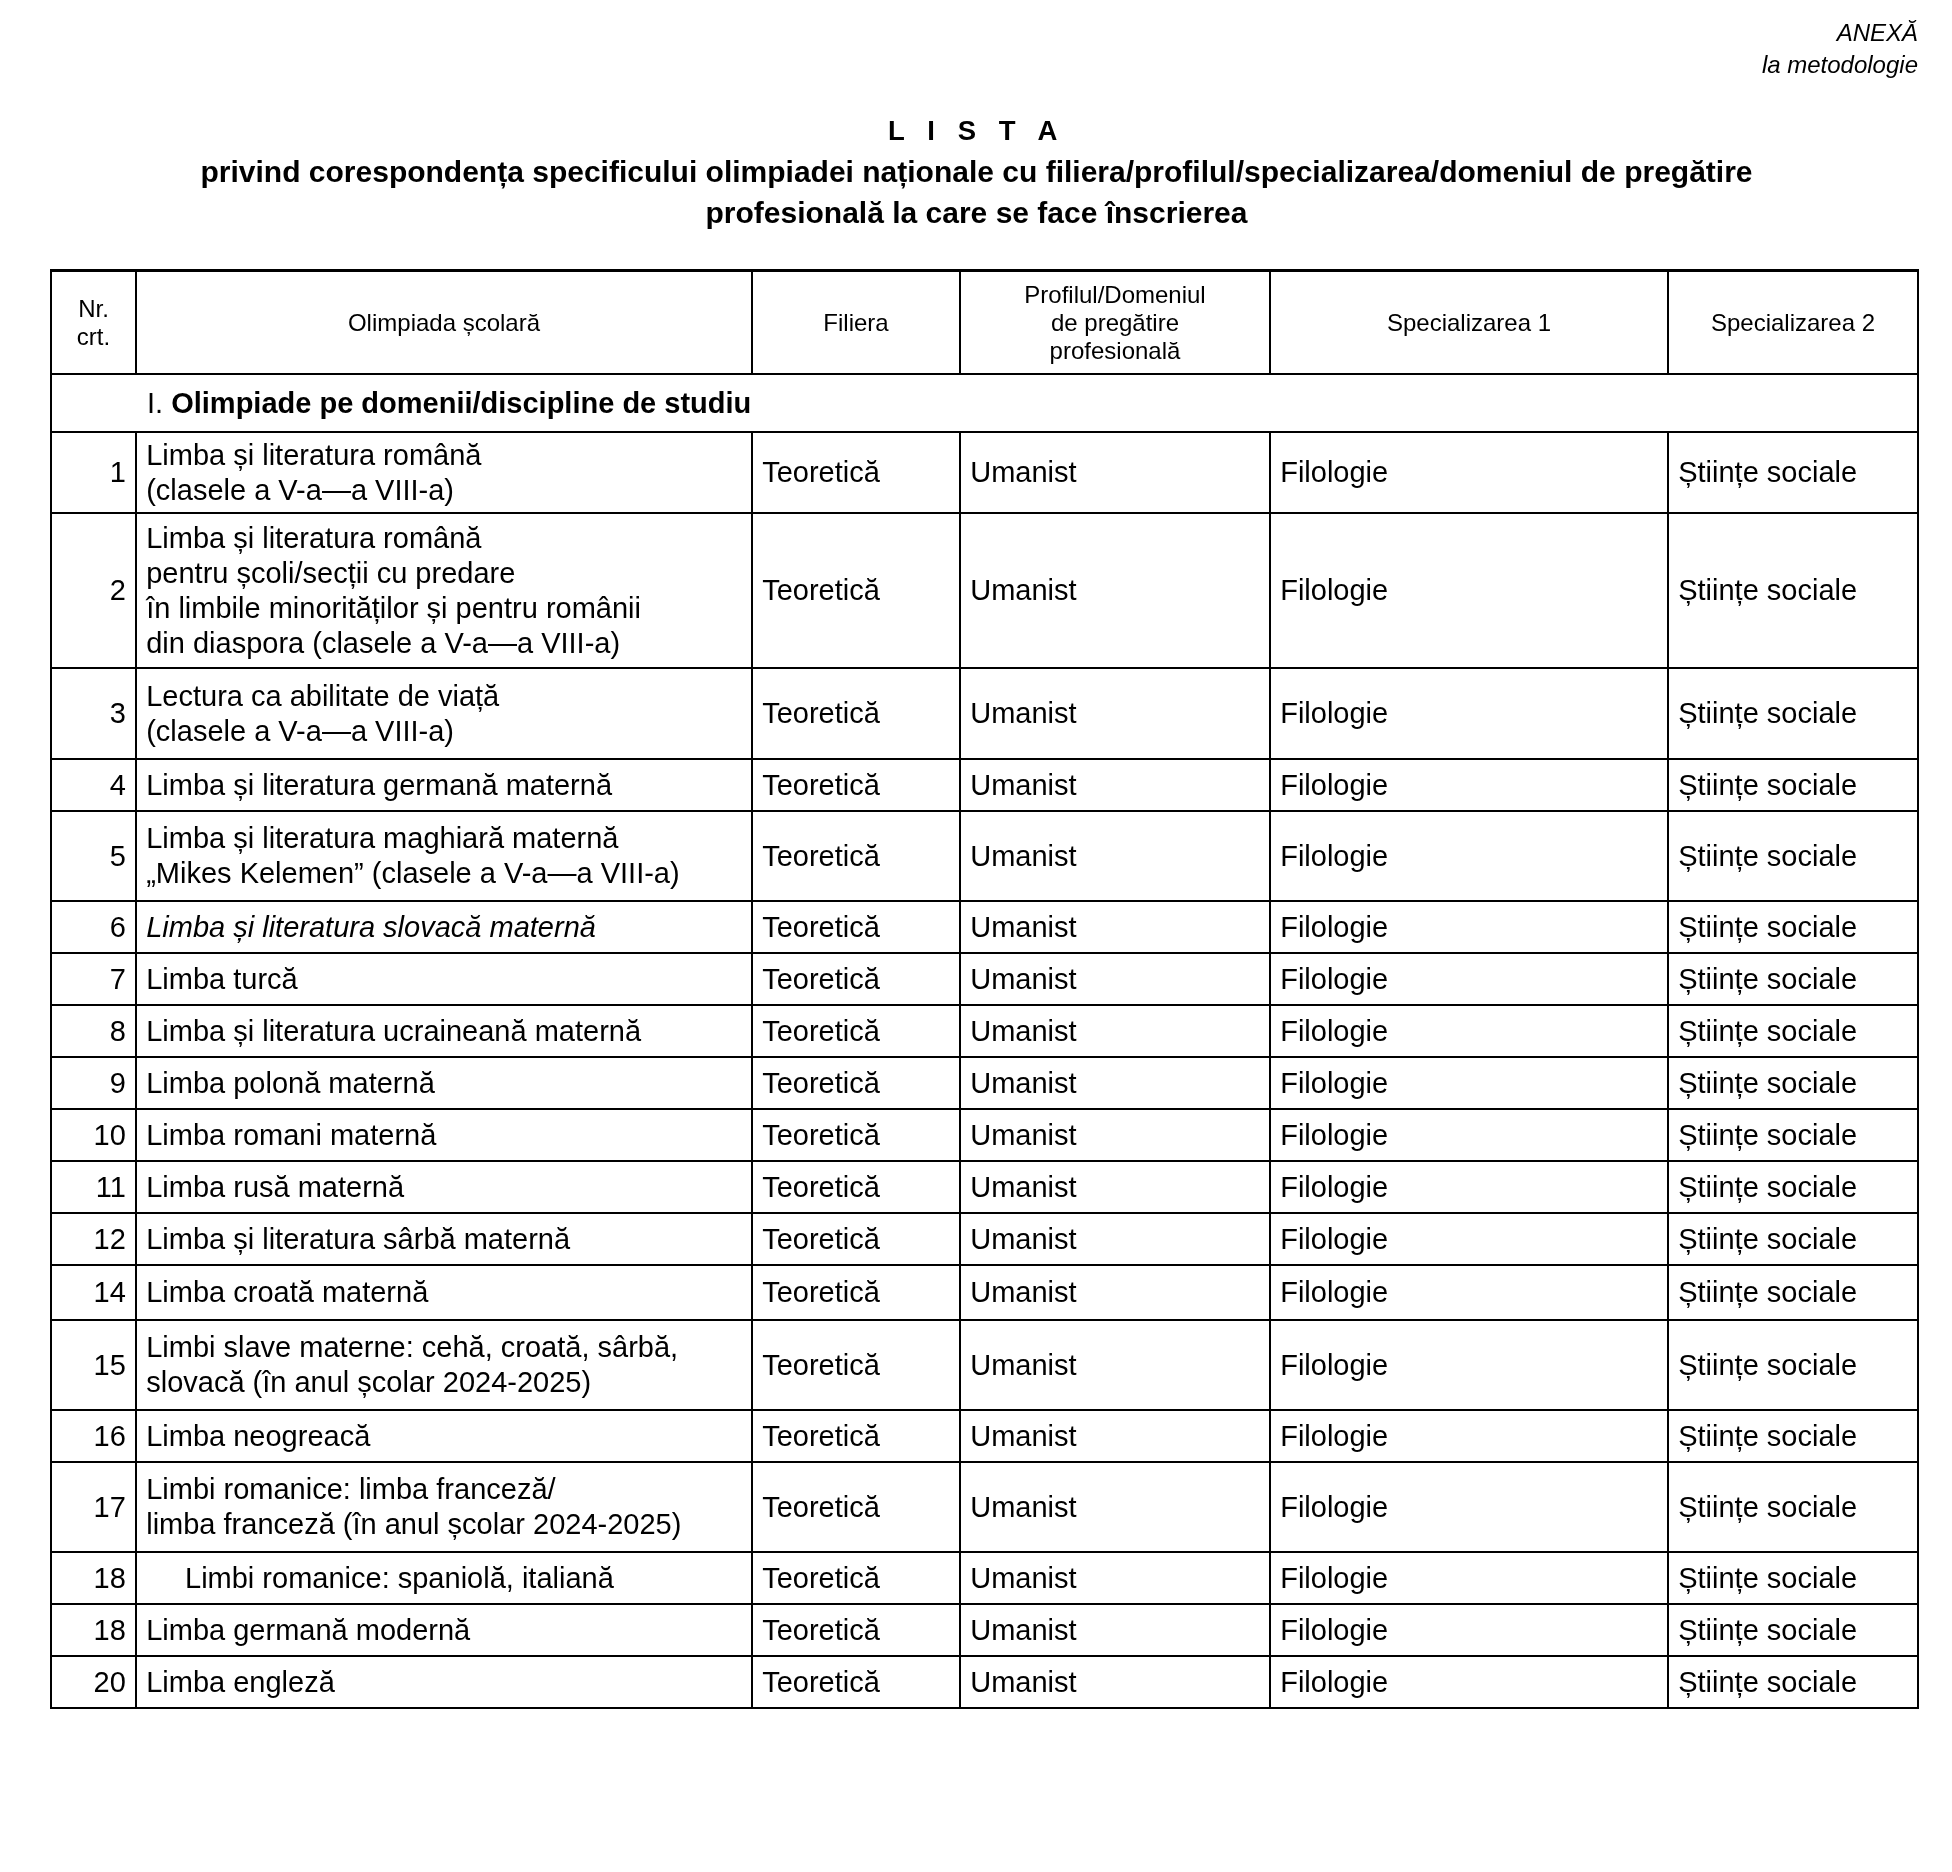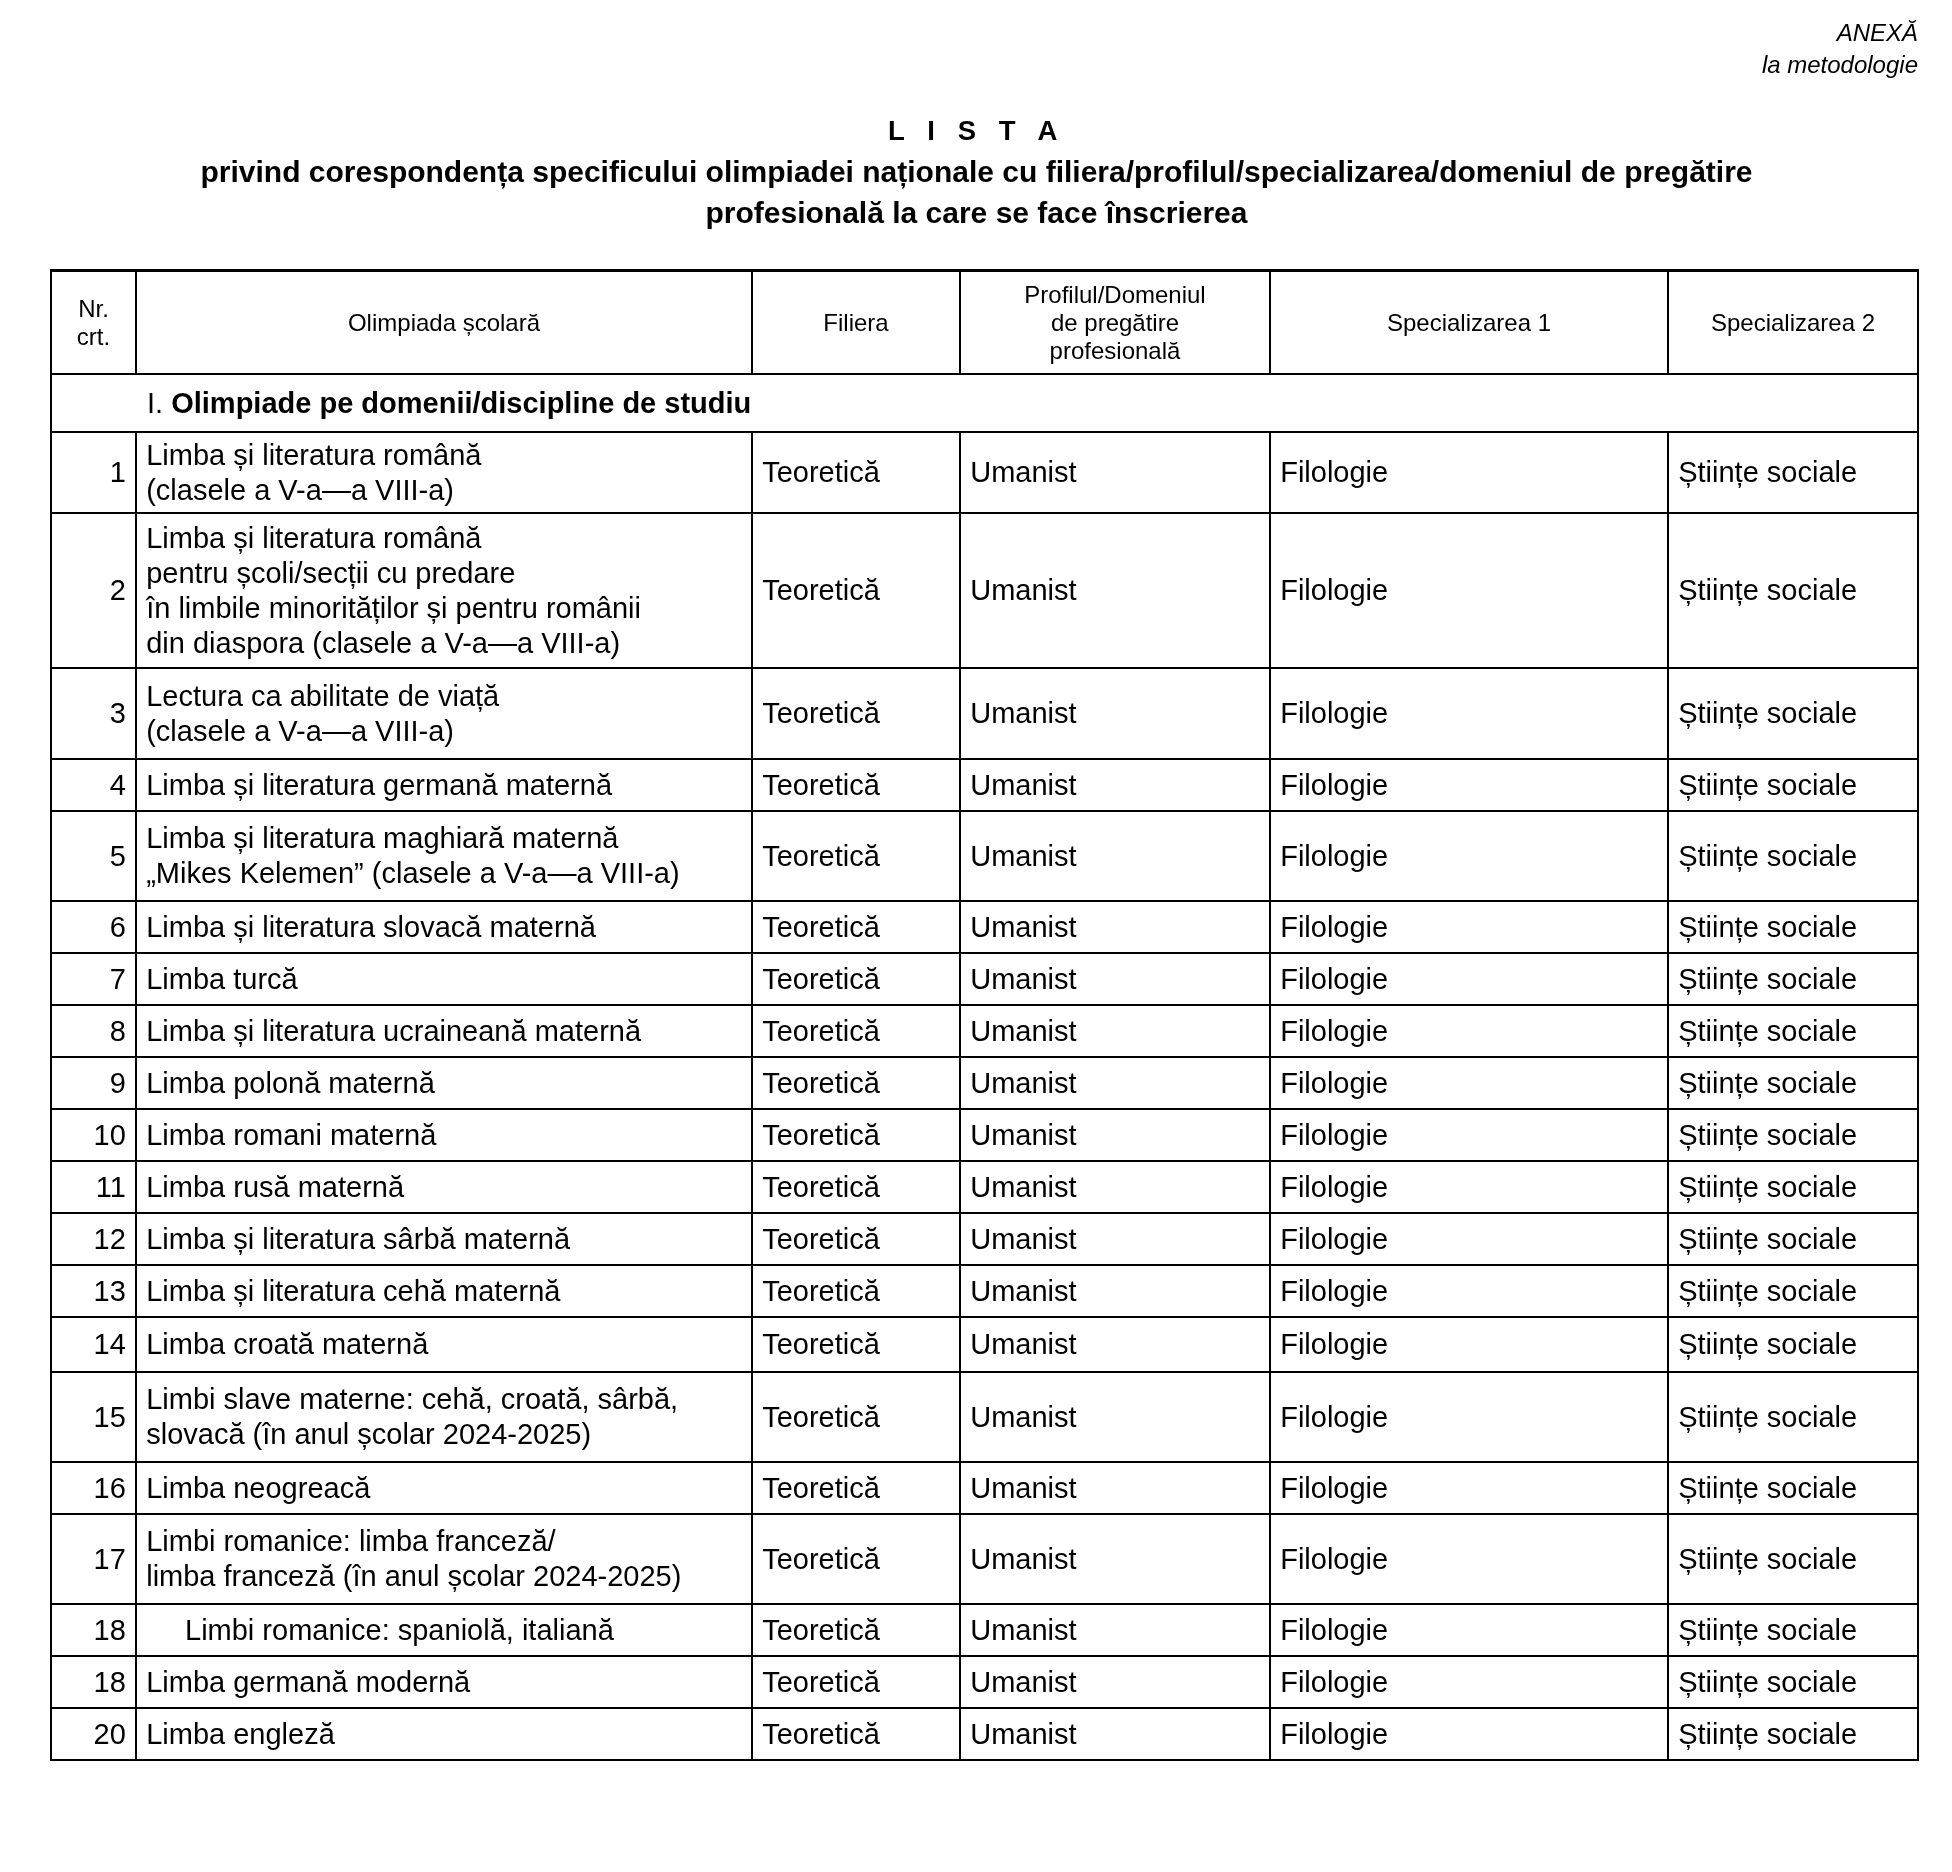--- a/index.html
+++ b/index.html
@@ -136,21 +136,21 @@
           <span class="olimp-line">Limba și literatura maghiară maternă</span>
           <span class="olimp-line">„Mikes Kelemen” (clasele a V-a—a VIII-a)</span>
         </td>
         <td style="height: 88px;">Teoretică</td>
         <td style="height: 88px;">Umanist</td>
         <td style="height: 88px;">Filologie</td>
         <td style="height: 88px;">Științe sociale</td>
       </tr>
       <tr>
         <td class="nr" style="height: 50px;">6</td>
-        <td style="height: 50px;">
+        <td style="height: 50px; font-style: italic;">
           <span class="olimp-line">Limba și literatura slovacă maternă</span>
         </td>
         <td style="height: 50px;">Teoretică</td>
         <td style="height: 50px;">Umanist</td>
         <td style="height: 50px;">Filologie</td>
         <td style="height: 50px;">Științe sociale</td>
       </tr>
       <tr>
         <td class="nr" style="height: 50px;">7</td>
         <td style="height: 50px;">
@@ -198,30 +198,20 @@
         </td>
         <td style="height: 50px;">Teoretică</td>
         <td style="height: 50px;">Umanist</td>
         <td style="height: 50px;">Filologie</td>
         <td style="height: 50px;">Științe sociale</td>
       </tr>
       <tr>
         <td class="nr" style="height: 50px;">12</td>
         <td style="height: 50px;">
           <span class="olimp-line">Limba și literatura sârbă maternă</span>
-        </td>
-        <td style="height: 50px;">Teoretică</td>
-        <td style="height: 50px;">Umanist</td>
-        <td style="height: 50px;">Filologie</td>
-        <td style="height: 50px;">Științe sociale</td>
-      </tr>
-      <tr>
-        <td class="nr" style="height: 50px;">13</td>
-        <td style="height: 50px;">
-          <span class="olimp-line">Limba și literatura cehă maternă</span>
         </td>
         <td style="height: 50px;">Teoretică</td>
         <td style="height: 50px;">Umanist</td>
         <td style="height: 50px;">Filologie</td>
         <td style="height: 50px;">Științe sociale</td>
       </tr>
       <tr>
         <td class="nr" style="height: 53px;">14</td>
         <td style="height: 53px;">
           <span class="olimp-line">Limba croată maternă</span>

